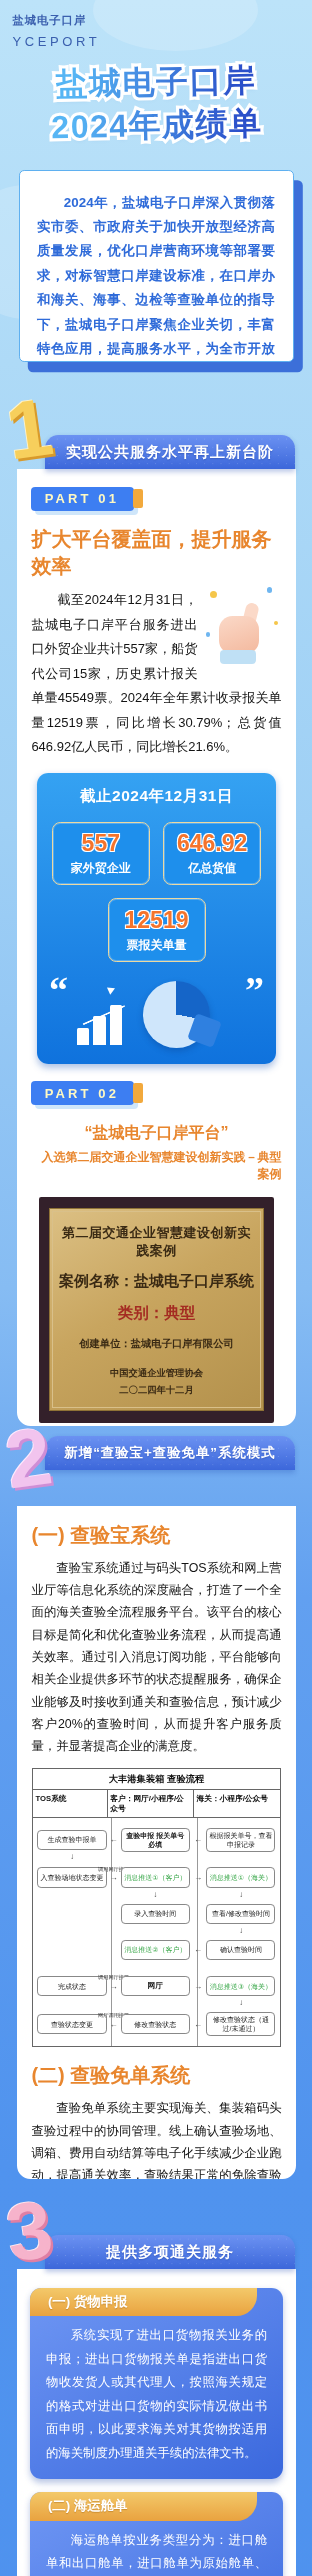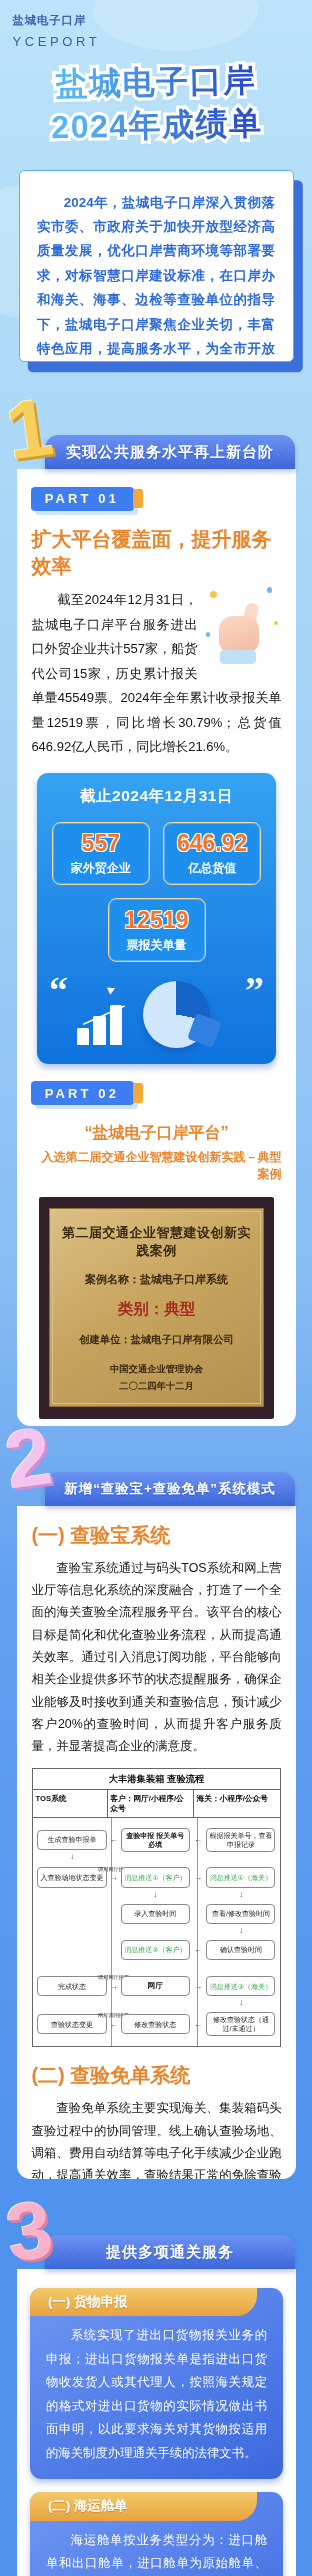--- a/index.html
+++ b/index.html
@@ -73,21 +73,21 @@
   .pie-cut { position:absolute; right:49px; bottom:4.1px; width:27px; height:27px; border-radius:4.1px; background:#2f80e0; transform:rotate(20deg); }
 
   
   .h2-quote { text-align:center; color:#e8862e; font-size:16px; font-weight:900; margin-top:17.5px; }
   .h2-sub { text-align:right; color:#e8862e; font-size:12px; font-weight:800; margin-top:5.2px; }
 
   
   .plaque { margin:13.4px 7.2px 0 7.2px; background:#33202a; padding:11.3px 10.3px; border-radius:2.1px; }
   .plaque-inner { background:linear-gradient(150deg,#dcc084,#c8a55f 45%,#b3914c); border:1px solid #8f7336; outline:0.5px solid #d9c08a; outline-offset:-4.1px; padding:15.5px 6.2px 13.4px 6.2px; text-align:center; color:#3a2a14; }
   .plq1 { font-size:13px; font-weight:900; letter-spacing:0.5px; }
-  .plq2 { font-size:11px; font-weight:800; margin-top:11.3px; }
+  .plq2 { font-size:15px; font-weight:800; margin-top:11.3px; }
   .plq3 { font-size:15.5px; font-weight:900; color:#a42c22; margin-top:12.4px; font-family:"Liberation Serif","DejaVu Serif",serif; }
   .plq4 { font-size:10.3px; font-weight:800; margin-top:13.4px; }
   .plq5 { font-size:9.3px; font-weight:700; margin-top:15.5px; }
   .plq6 { font-size:9.3px; font-weight:700; margin-top:4.1px; }
 
   
   .cert { position:relative; margin:14.4px 5.2px 15.5px 5.2px; background:#fffdf8; border:1.5px solid #c9a35a; outline:0.5px solid #c9a35a; outline-offset:-5.2px; padding:13.4px 12.4px 10.3px 12.4px; }
   .cert-corner { position:absolute; width:24px; height:24px; border:1.5px solid #c9a35a; }
   .cc-tl { left:3.1px; top:3.1px; border-right:none; border-bottom:none; }
   .cc-tr { right:3.1px; top:3.1px; border-left:none; border-bottom:none; }
@@ -227,21 +227,21 @@
           <span class="cert-logo1"></span>
           <span class="cert-logo2">GIT</span>
           <span class="cert-head-txt">第二届交通企业智慧建设创新实践案例</span>
         </div>
 
       </div>
     </div>
   </div>
 
   <div class="sec-num num-pink" style="left:6.2px;top:1418px;">2</div>
-  <div class="banner" style="top:1472px;justify-content:center;">
+  <div class="banner" style="top:1436px;justify-content:center;">
       <span style="font-size:13.4px;">新增“查验宝+查验免单”系统模式</span>
     </div>
   <div class="white-card" style="top:1506px;height:673px;">
     <div class="card-pad">
       <div class="h-orange">(一) 查验宝系统</div>
       <p class="body-txt indent" style="font-size:12.4px;line-height:1.8;">查验宝系统通过与码头TOS系统和网上营业厅等信息化系统的深度融合，打造了一个全面的海关查验全流程服务平台。该平台的核心目标是简化和优化查验业务流程，从而提高通关效率。通过引入消息订阅功能，平台能够向相关企业提供多环节的状态提醒服务，确保企业能够及时接收到通关和查验信息，预计减少客户20%的查验时间，从而提升客户服务质量，并显著提高企业的满意度。</p>
 
       <div class="flow">
         <div class="flow-title">大丰港集装箱 查验流程</div>
         <div class="flow-heads">

